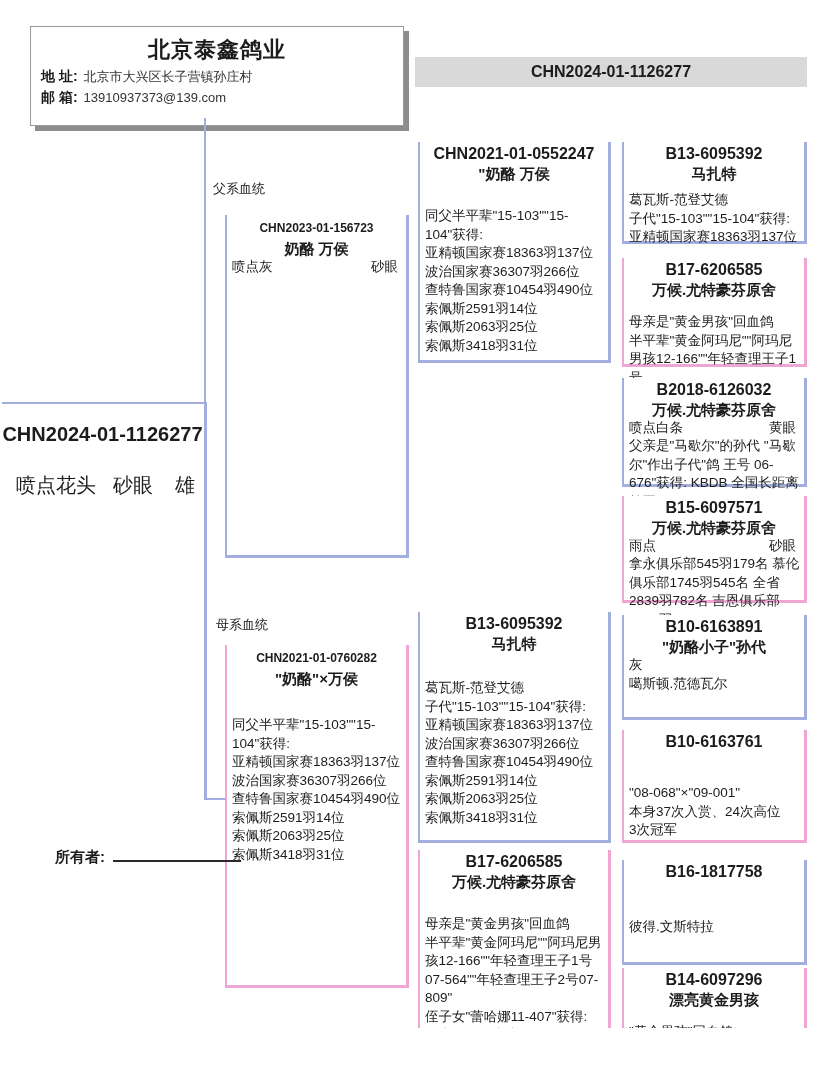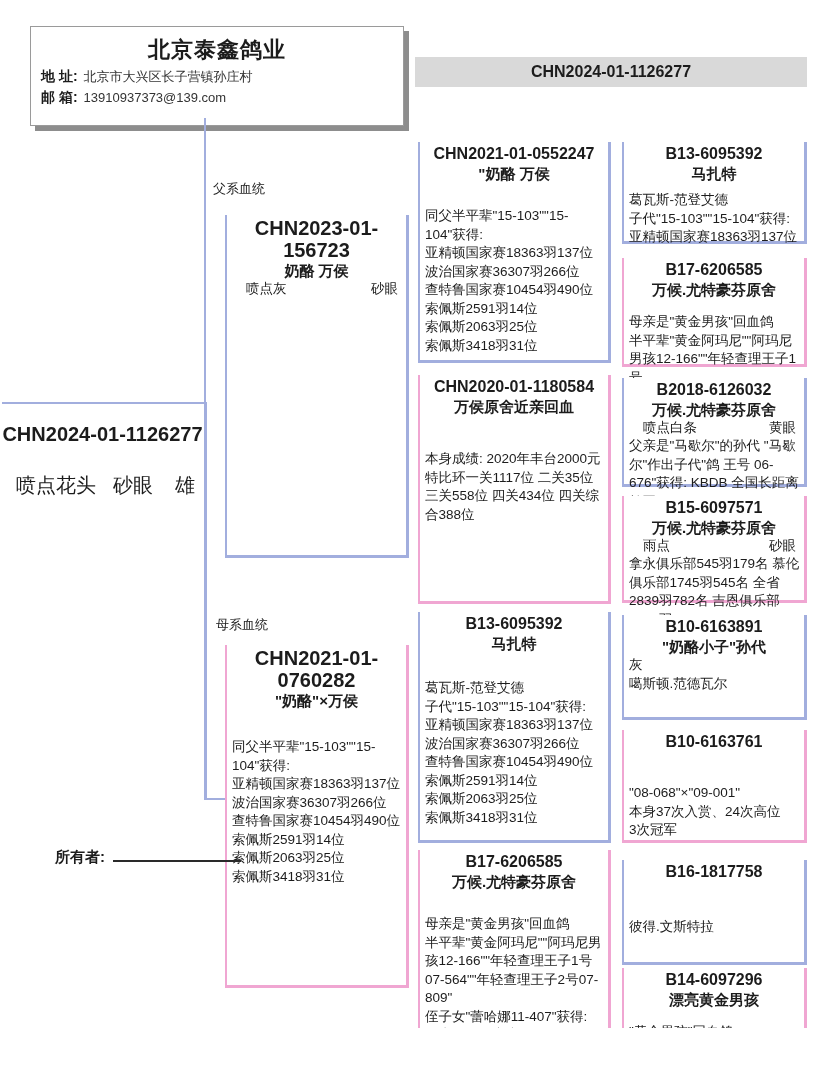--- a/index.html
+++ b/index.html
@@ -25,24 +25,24 @@
   .banner{
     position:absolute;left:415px;top:57px;width:392px;height:30px;
     background:#d9d9d9;text-align:center;font-weight:bold;font-size:16px;line-height:30px;
   }
   
   .pbox{position:absolute;background:#fff;}
   .pbox.m{border-left:2px solid var(--blue);border-right:3px solid var(--blue);border-bottom:3px solid var(--blue);}
   .pbox.f{border-left:2px solid var(--pink);border-right:3px solid var(--pink);border-bottom:3px solid var(--pink);}
   .ring{font-weight:bold;text-align:center;font-size:16px;line-height:20px;padding-top:2px;}
   .ring.big{font-size:20px;line-height:24px;}
-  .ring.mid{font-size:20px;line-height:22px;}
+  .ring.mid{font-size:12px;line-height:22px;}
   .pname{font-weight:bold;text-align:center;font-size:15px;line-height:19px;}
   .pbody{font-size:13.5px;line-height:18.5px;white-space:pre-line;padding:0 4px 0 5px;}
-  .traits{display:flex;justify-content:space-between;font-size:13.5px;line-height:18px;padding:0 8px 0 19px;}
+  .traits{display:flex;justify-content:space-between;font-size:13.5px;line-height:18px;padding:0 8px 0 5px;}
   .traits3{display:flex;font-size:20px;padding:0 10px 0 16px;align-items:flex-end;}
   .traits3 .grow{flex:1;}
   .traits3 .gap{width:22px;}
   .branch-label{position:absolute;font-size:13px;color:#222;}
   .owner-row{position:absolute;left:55px;top:846px;font-size:15px;font-weight:bold;}
   .owner-blank{display:inline-block;width:128px;border-bottom:2px solid #2a2a2a;height:14px;margin-left:8px;}
   .logo{position:absolute;left:510px;top:1066px;}
 </style>
 </head>
 <body>
@@ -105,25 +105,20 @@
     <div class="pname">"奶酪 万侯</div>
     <div class="pbody" style="margin-top:24px;">同父半平辈"15-103""15-104"获得:
 亚精顿国家赛18363羽137位
 波治国家赛36307羽266位
 查特鲁国家赛10454羽490位
 索佩斯2591羽14位
 索佩斯2063羽25位
 索佩斯3418羽31位</div>
   </div>
 
-  <div class="pbox f" style="left:418px;top:375px;width:188px;height:226px;">
-    <div class="ring">CHN2020-01-1180584</div>
-    <div class="pname">万侯原舍近亲回血</div>
-    <div class="pbody" style="margin-top:34px;">本身成绩: 2020年丰台2000元特比环一关1117位 二关35位 三关558位 四关434位 四关综合388位</div>
-  </div>
 
   <div class="pbox m" style="left:418px;top:612px;width:188px;height:228px;">
     <div class="ring">B13-6095392</div>
     <div class="pname">马扎特</div>
     <div class="pbody" style="margin-top:26px;">葛瓦斯-范登艾德
 子代"15-103""15-104"获得:
 亚精顿国家赛18363羽137位
 波治国家赛36307羽266位
 查特鲁国家赛10454羽490位
 索佩斯2591羽14位

